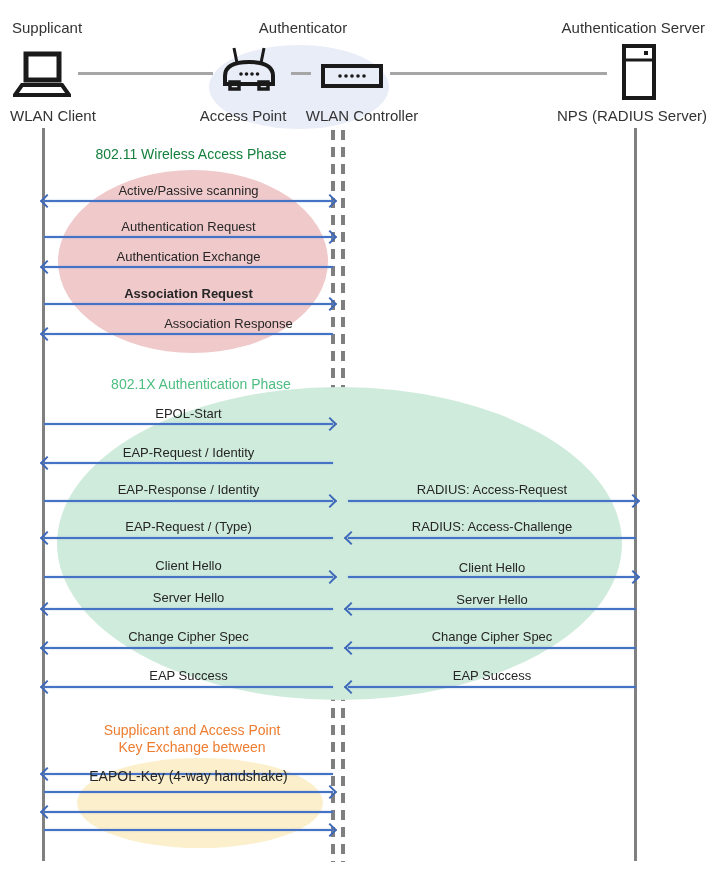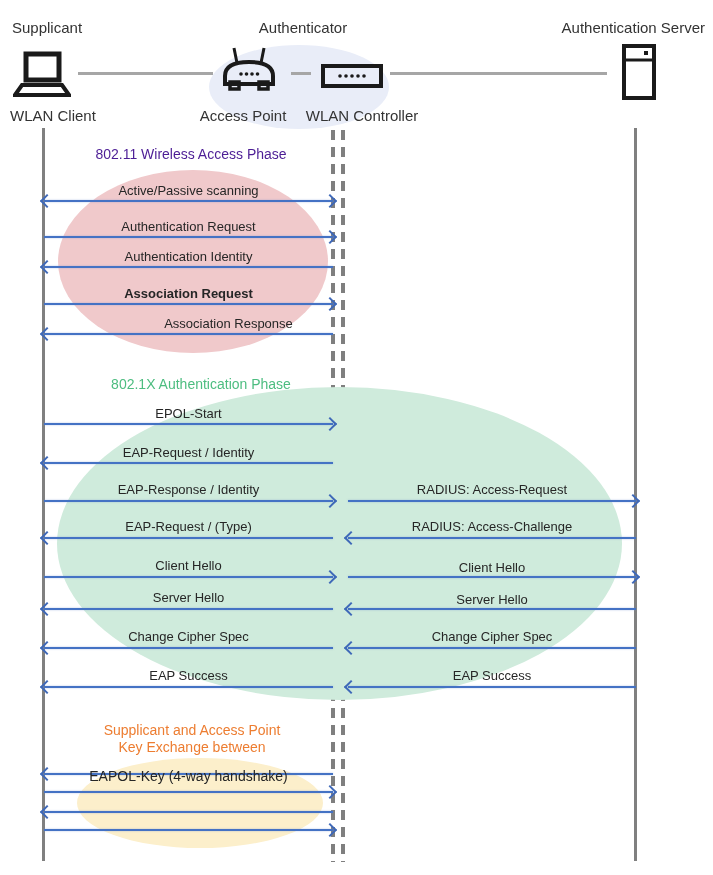--- a/index.html
+++ b/index.html
@@ -77,29 +77,30 @@
 
   <svg class="icon" style="left:622px;top:44px;" width="34" height="56" viewBox="0 0 34 56">
     <rect class="stroke" x="2" y="2" width="30" height="52" stroke-width="4" fill="#fff"></rect>
     <line class="stroke" x1="3" y1="16" x2="31" y2="16" stroke-width="3"></line>
     <rect x="22" y="7" width="4" height="4" fill="#1a1a1a"></rect>
   </svg>
 
   <div class="node-label" style="left:10px;">WLAN Client</div>
   <div class="node-label centered" style="left:243px;">Access Point</div>
   <div class="node-label centered" style="left:362px;">WLAN Controller</div>
+  <div class="node-label" style="right:6px;">NPS (RADIUS Server)</div>
 
   <div class="lifeline" style="left:42px;"></div>
   <div class="dashline" style="left:331px;"></div>
   <div class="dashline" style="left:341px;"></div>
   <div class="lifeline" style="left:634px;"></div>
 
   <div id="phases">
       <div class="ellipse" style="left: 58px; top: 170px; width: 270px; height: 183px; background: rgb(240, 201, 203);"></div>
-      <div class="phase-title" style="left: 191px; top: 146px; color: #4c1d95;">
+      <div class="phase-title" style="left: 191px; top: 146px; color: #15803d;">
         <div>802.11 Wireless Access Phase</div>
       </div>
       <div class="ellipse" style="left: 57px; top: 387px; width: 565px; height: 313px; background: rgb(207, 235, 220);"></div>
       <div class="phase-title" style="left: 201px; top: 376px; color: rgb(77, 189, 128);">
         <div>802.1X Authentication Phase</div>
       </div>
       <div class="ellipse" style="left: 77px; top: 758px; width: 246px; height: 90px; background: rgb(252, 239, 203);"></div>
       <div class="phase-title" style="left: 192px; top: 722px; color: rgb(237, 125, 49);">
         <div>Supplicant and Access Point</div>
         <div>Key Exchange between</div>
@@ -109,21 +110,21 @@
   <div id="messages">
       <div class="msg-label" style="left: 188.5px; top: 183px;">Active/Passive scanning</div>
       <div class="arrow" style="left: 44px; width: 289px; top: 200px;">
         <span class="head r"></span>
         <span class="head l"></span>
       </div>
       <div class="msg-label" style="left: 188.5px; top: 219px;">Authentication Request</div>
       <div class="arrow" style="left: 44px; width: 289px; top: 236px;">
         <span class="head r"></span>
       </div>
-      <div class="msg-label" style="left: 188.5px; top: 249px;">Authentication Identity</div>
+      <div class="msg-label" style="left: 188.5px; top: 249px;">Authentication Exchange</div>
       <div class="arrow" style="left: 44px; width: 289px; top: 266px;">
         <span class="head l"></span>
       </div>
       <div class="msg-label" style="left: 188.5px; top: 286px; font-weight: bold;">Association Request</div>
       <div class="arrow" style="left: 44px; width: 289px; top: 303px;">
         <span class="head r"></span>
       </div>
       <div class="msg-label" style="left: 188.5px; top: 316px; margin-left: 40px;">Association Response</div>
       <div class="arrow" style="left: 44px; width: 289px; top: 333px;">
         <span class="head l"></span>

